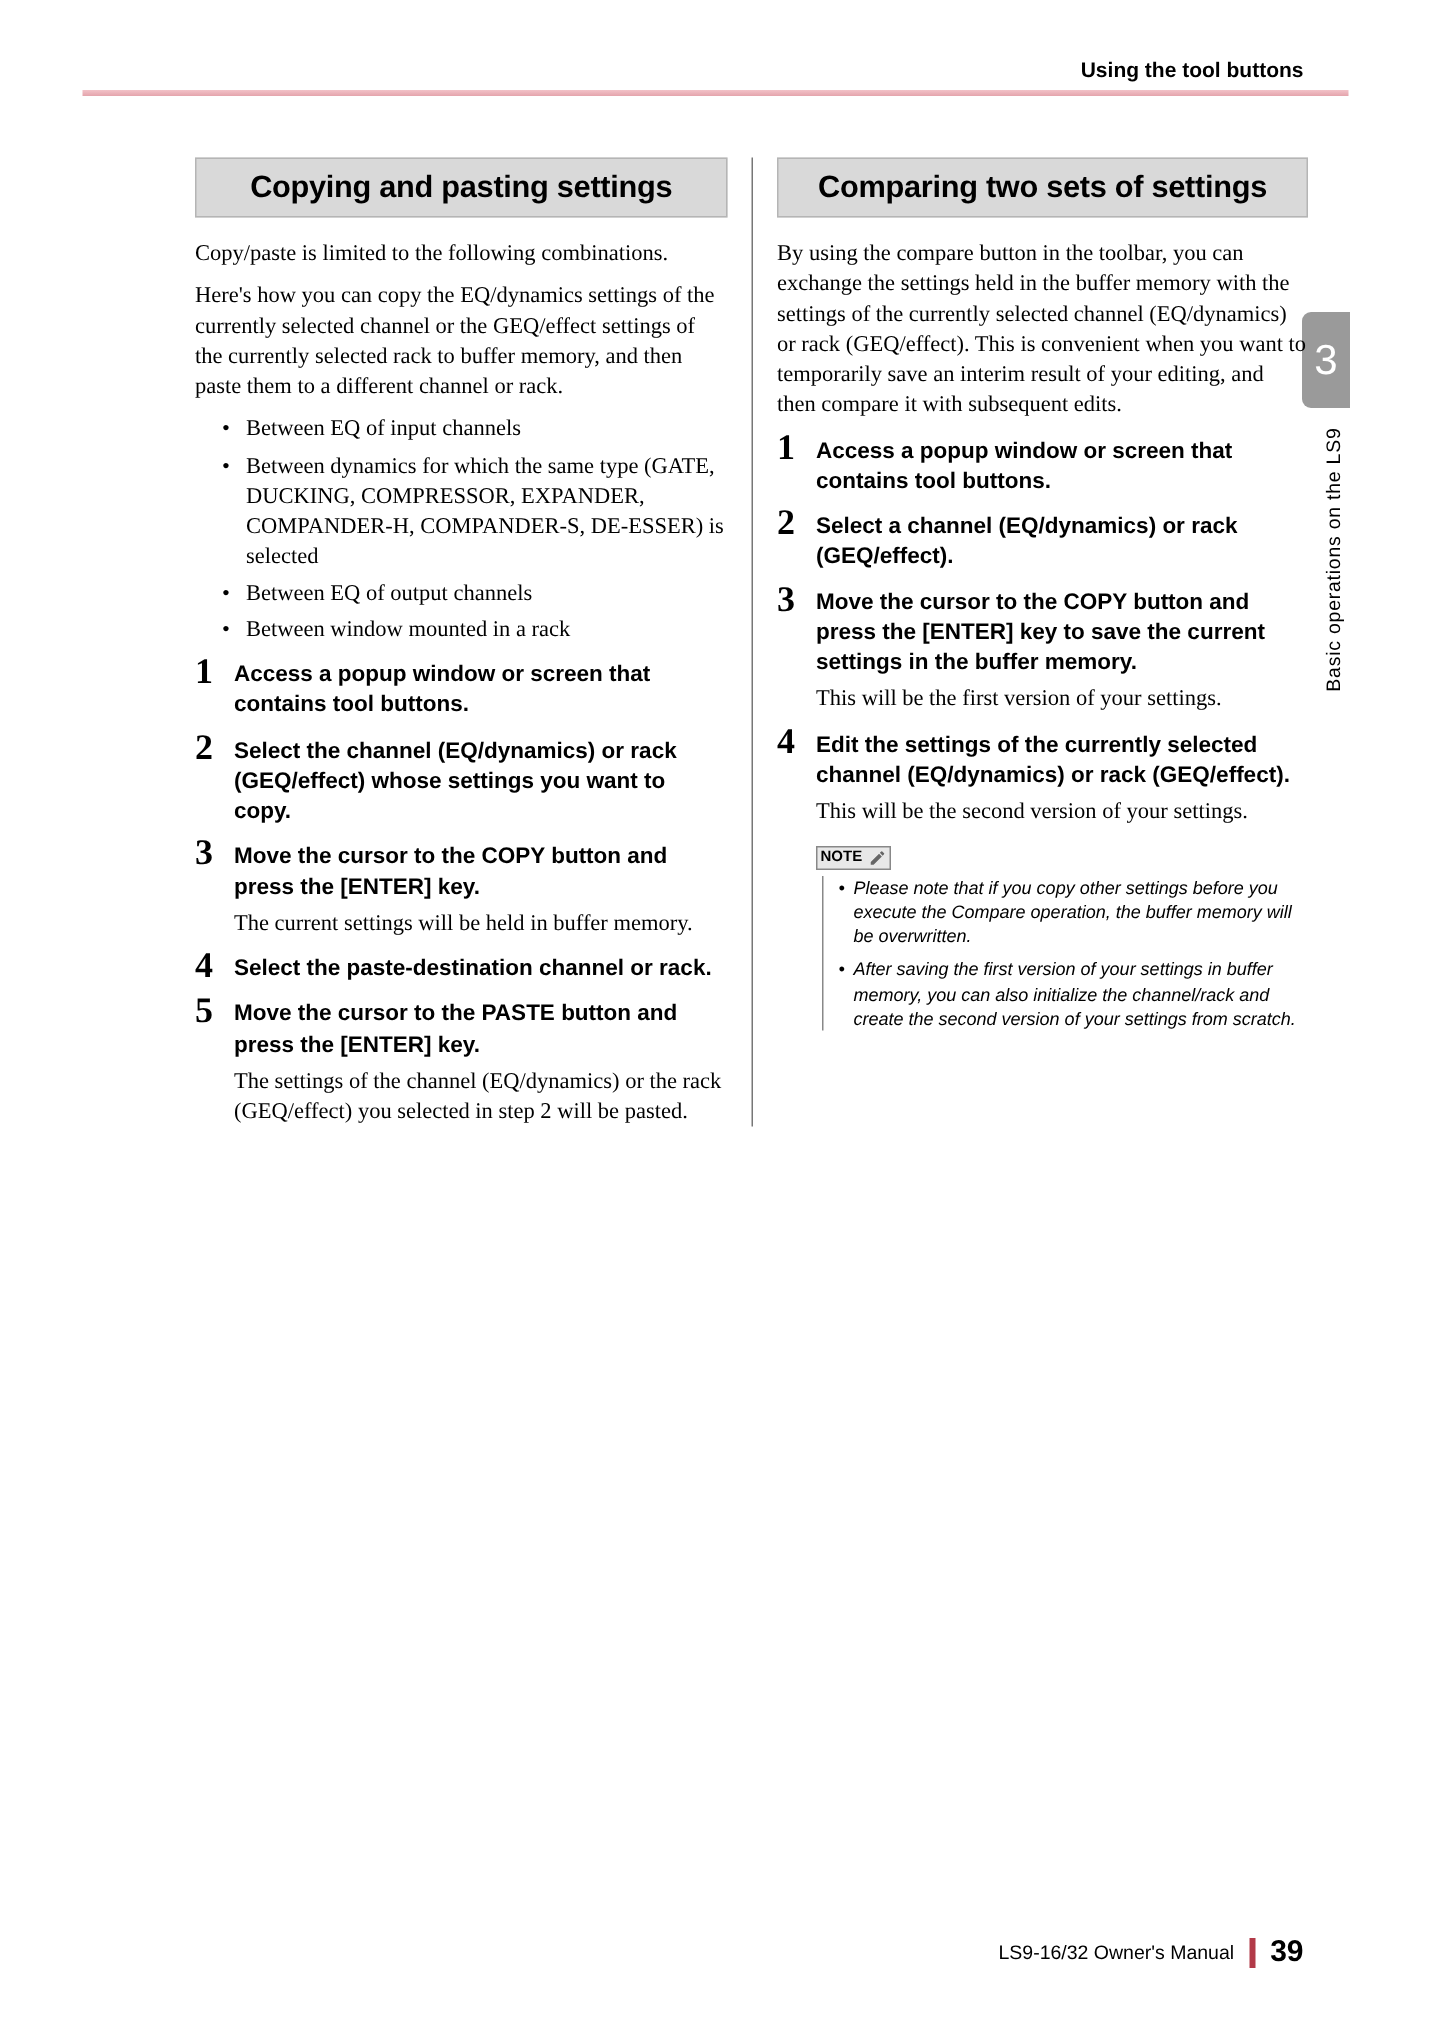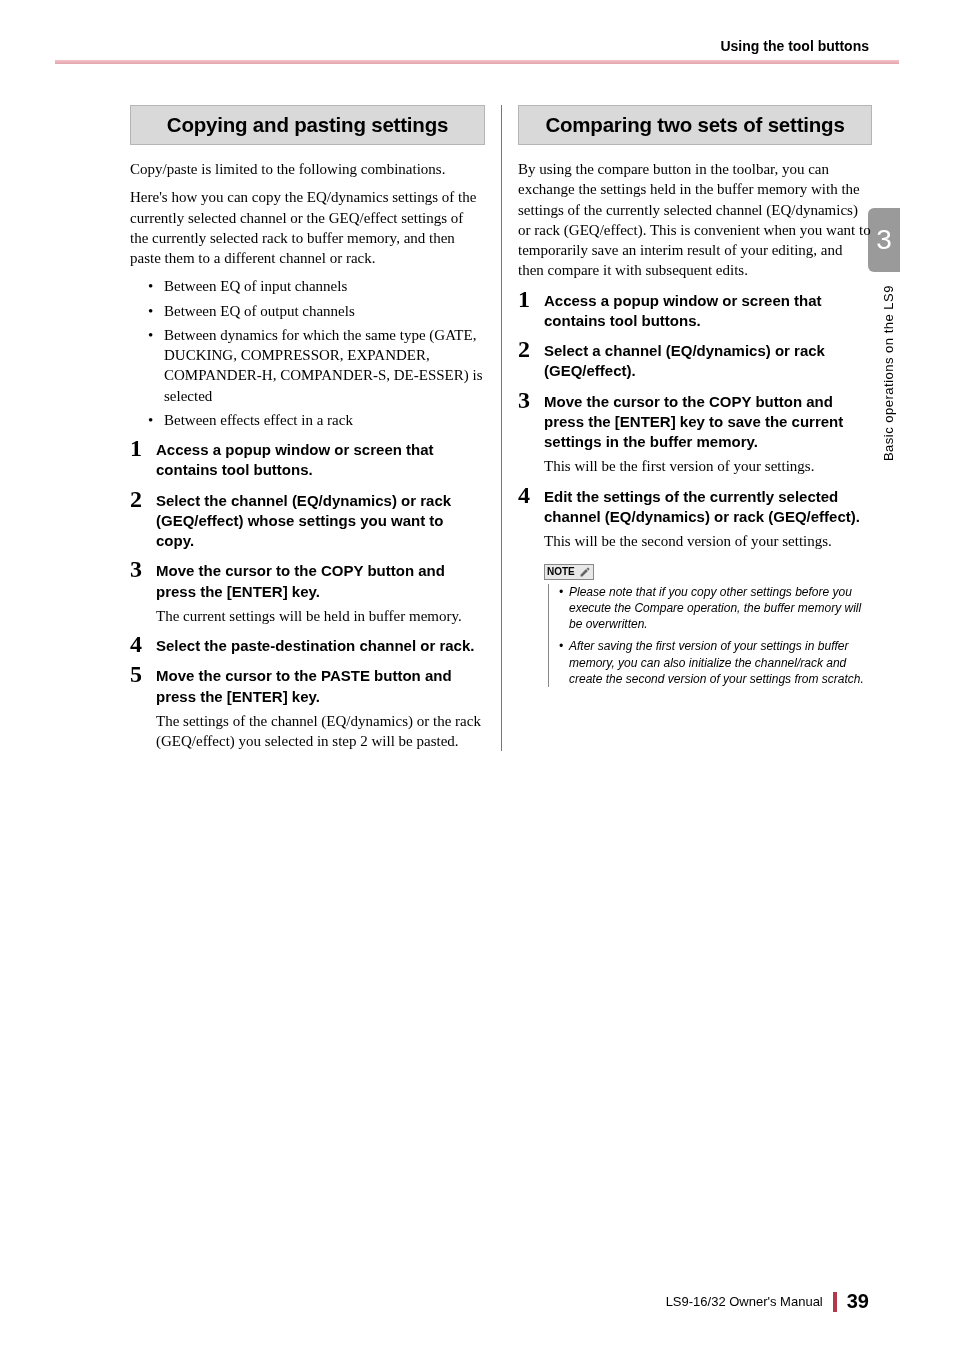--- a/index.html
+++ b/index.html
@@ -44,23 +44,23 @@
   <div class="side-label">Basic operations on the LS9</div>
 
   <div class="content">
 
     <div class="col">
       <div class="section-head">Copying and pasting settings</div>
       <p class="intro">Copy/paste is limited to the following combinations.</p>
       <p class="intro">Here's how you can copy the EQ/dynamics settings of the currently selected channel or the GEQ/effect settings of the currently selected rack to buffer memory, and then paste them to a different channel or rack.</p>
       <ul class="bullets">
         <li>Between EQ of input channels</li>
+        <li>Between dynamics for which the same type (GATE, DUCKING, COMPRESSOR, EXPANDER, COMPANDER-H, COMPANDER-S, DE-ESSER) is selected</li>
         <li>Between EQ of output channels</li>
-        <li>Between dynamics for which the same type (GATE, DUCKING, COMPRESSOR, EXPANDER, COMPANDER-H, COMPANDER-S, DE-ESSER) is selected</li>
-        <li>Between effects effect in a rack</li>
+        <li>Between window mounted in a rack</li>
       </ul>
       <div class="step">
         <span class="num">1</span>
         <div class="bold">Access a popup window or screen that contains tool buttons.</div>
       </div>
       <div class="step">
         <span class="num">2</span>
         <div class="bold">Select the channel (EQ/dynamics) or rack (GEQ/effect) whose settings you want to copy.</div>
       </div>
       <div class="step">

